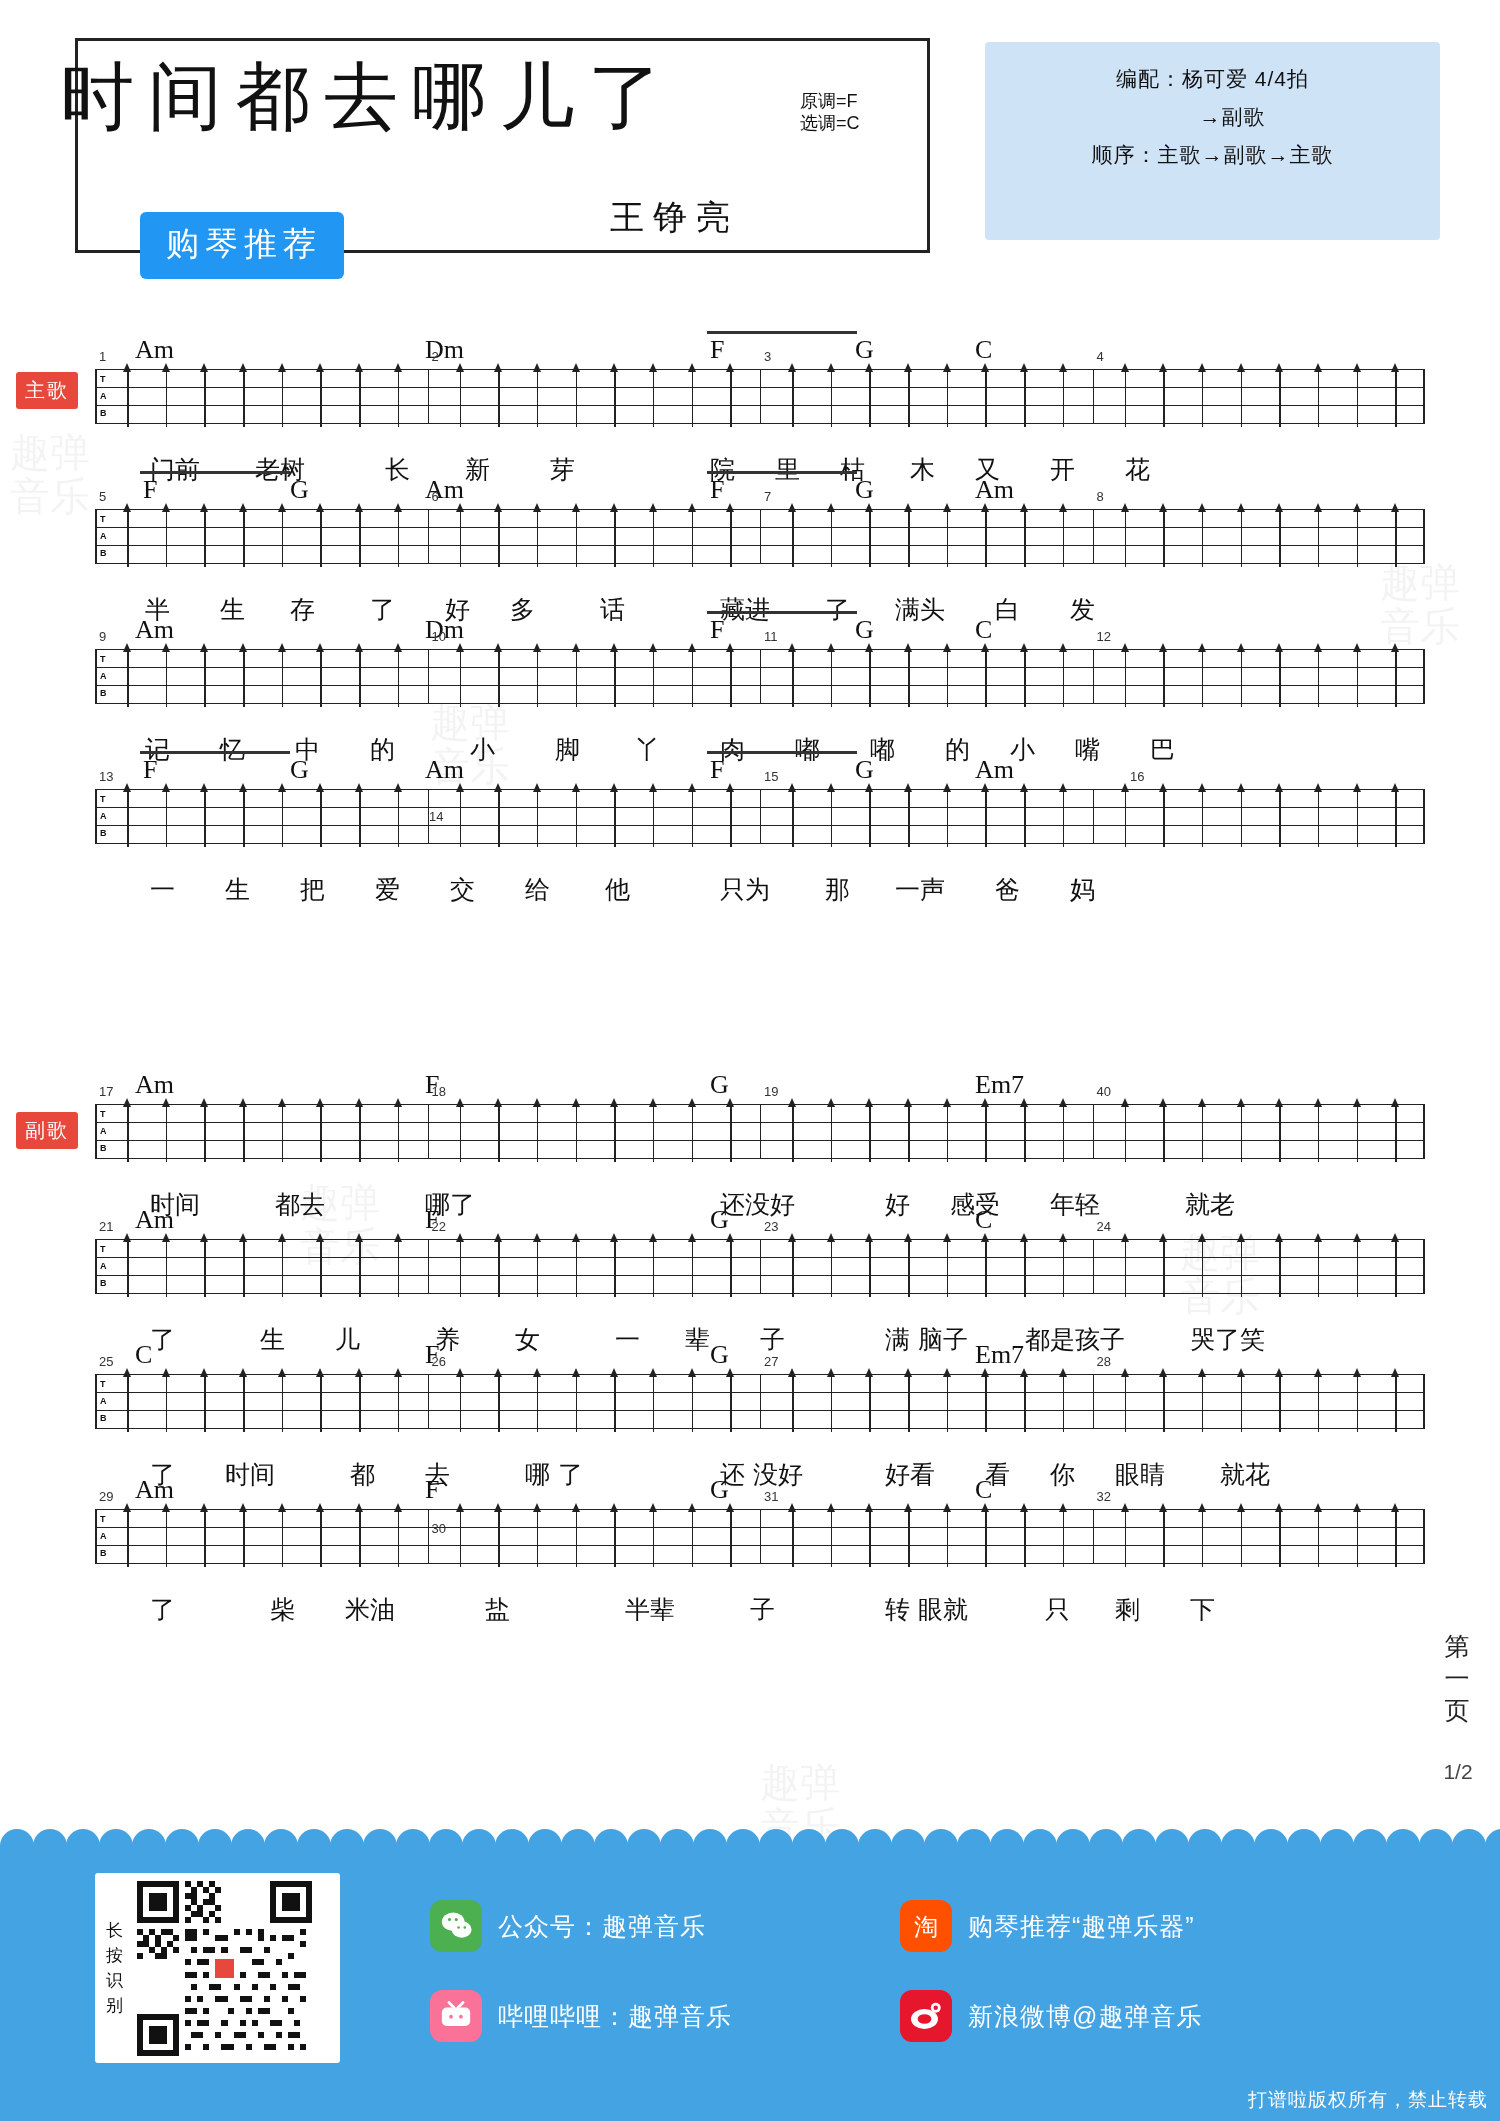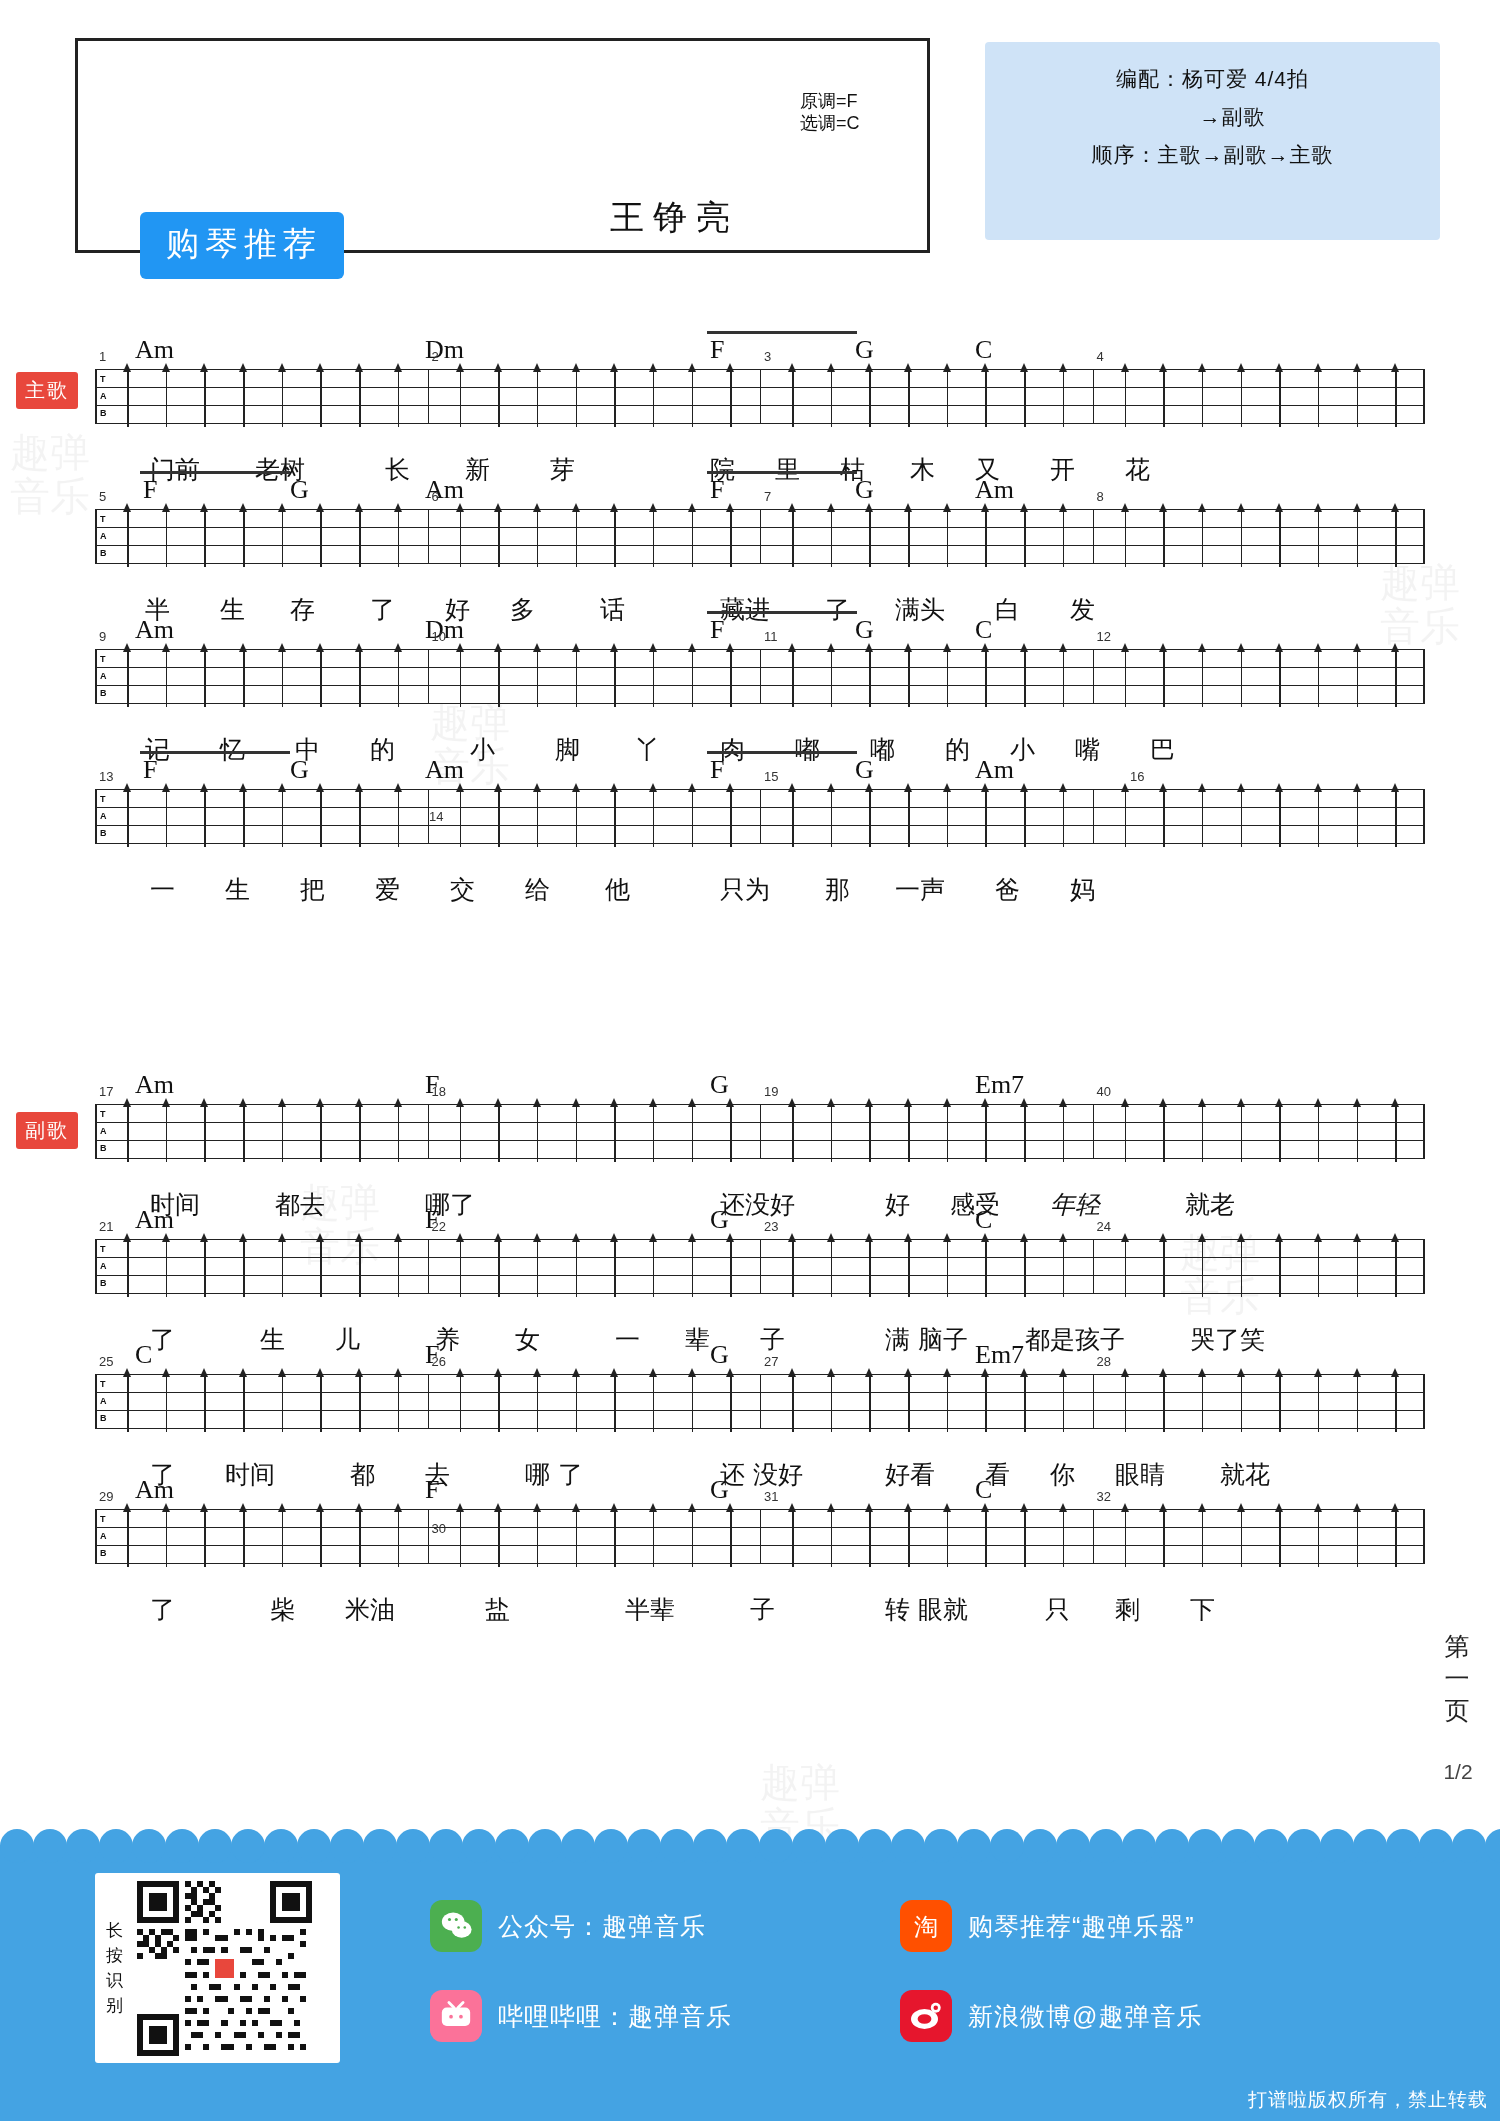--- a/index.html
+++ b/index.html
@@ -130,20 +130,21 @@
 <div class="sheet">
 
   <div class="wm" style="left:10px;top:430px;">趣弹<br>音乐</div>
   <div class="wm" style="left:430px;top:700px;">趣弹<br>音乐</div>
   <div class="wm" style="left:1380px;top:560px;">趣弹<br>音乐</div>
   <div class="wm" style="left:300px;top:1180px;">趣弹<br>音乐</div>
   <div class="wm" style="left:1180px;top:1230px;">趣弹<br>音乐</div>
   <div class="wm" style="left:760px;top:1760px;">趣弹<br>音乐</div>
 
   <div class="title-box"></div>
+  <div class="title-text">时间都去哪儿了</div>
   <div class="key-block">
     <div>
         <span class="kk">原调</span>
         <span class="kk">=F</span>
       </div>
     <div>
         <span class="kk">选调</span>
         <span class="kk">=C</span>
       </div>
   </div>
@@ -979,21 +980,21 @@
             <div class="shaft"></div>
           </div>
         </div>
         <div class="lyrics">
           <div class="lyric" style="left: 55px; top: 10px;">时间</div>
           <div class="lyric" style="left: 180px; top: 10px;">都去</div>
           <div class="lyric" style="left: 330px; top: 10px;">哪了</div>
           <div class="lyric" style="left: 625px; top: 10px;">还没好</div>
           <div class="lyric" style="left: 790px; top: 10px;">好</div>
           <div class="lyric" style="left: 855px; top: 10px;">感受</div>
-          <div class="lyric" style="left: 955px; top: 10px; font-style: italic;">年轻</div>
+          <div class="lyric" style="left: 955px; top: 10px;">年轻</div>
           <div class="lyric" style="left: 1090px; top: 10px;">就老</div>
         </div>
       </div>
       <div class="system" style="top: 1235px;">
         <div class="chord" style="left: 40px; top: -30px;">Am</div>
         <div class="chord" style="left: 330px; top: -30px;">F</div>
         <div class="chord" style="left: 615px; top: -30px;">G</div>
         <div class="chord" style="left: 880px; top: -30px;">C</div>
         <div class="measure-num" style="left: 4px; top: -16px;">21</div>
         <div class="measure-num" style="left: 336.5px; top: -16px;">22</div>

